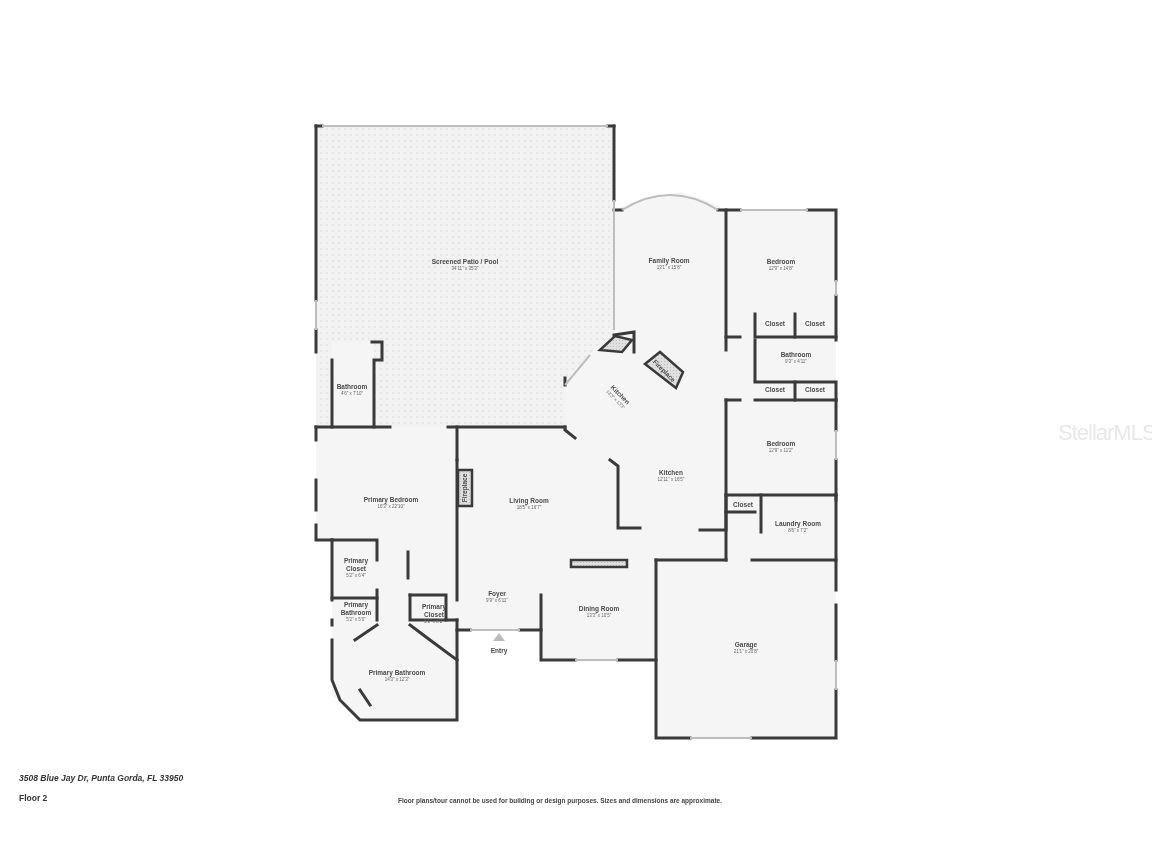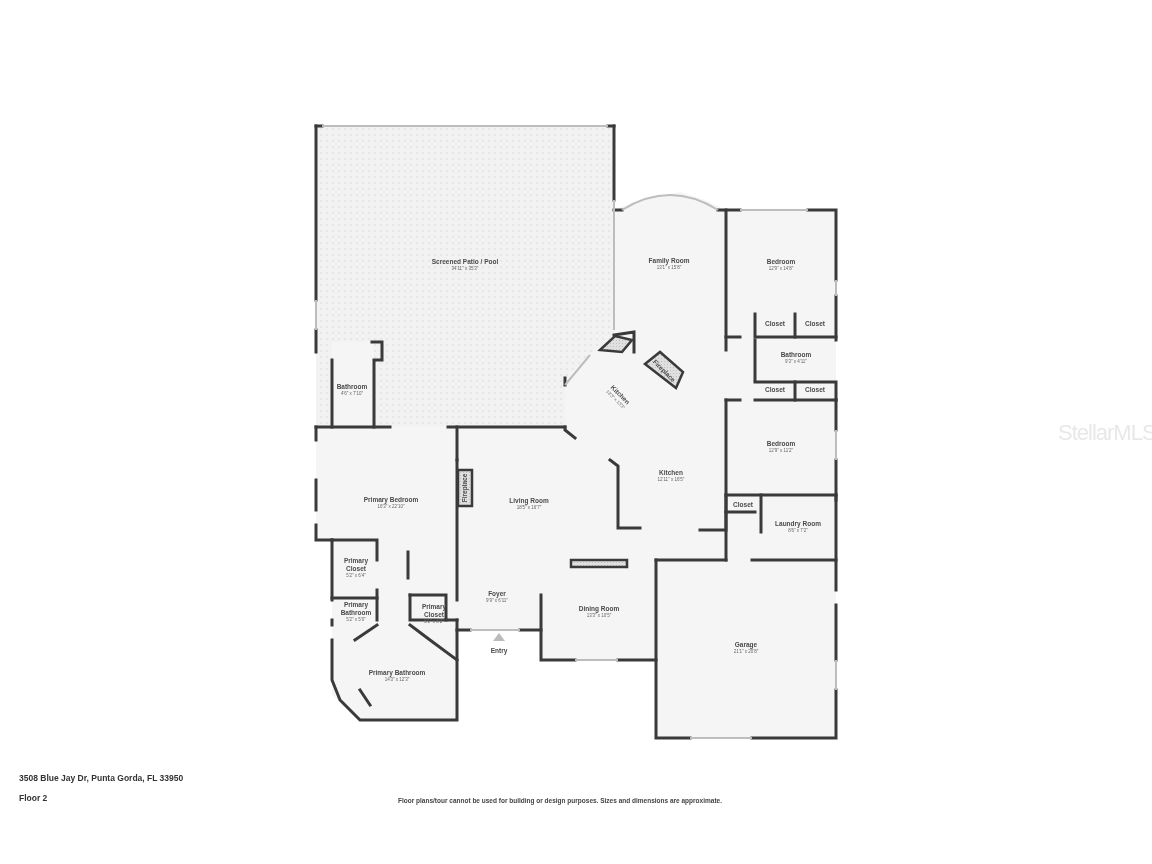--- a/index.html
+++ b/index.html
@@ -1,21 +1,21 @@
 <!DOCTYPE html>
 <html><head>
 <meta charset="utf-8">
 <style>
   html, body { margin:0; padding:0; background:#ffffff; }
   body { width:1152px; height:864px; position:relative; overflow:hidden; font-family:"Liberation Sans", sans-serif; }
   svg { position:absolute; left:0; top:0; }
   .lbl { position:absolute; text-align:center; transform:translate(-50%,-50%); white-space:nowrap; color:#555; }
   .lbl .n { font-size:6.5px; font-weight:bold; color:#4a4a4a; line-height:8px; display:block; }
   .lbl .d { font-size:4.5px; color:#666; line-height:6px; display:block; }
-  .footer-addr { position:absolute; left:19px; top:773px; font-size:8.5px; font-weight:bold; color:#333; }
+  .footer-addr { position:absolute; left:19px; top:773px; font-size:8.5px; font-weight:bold; color:#333;font-style:italic; }
   .footer-floor { position:absolute; left:19px; top:793px; font-size:8.5px; font-weight:bold; color:#333; }
   .disclaimer { position:absolute; left:398px; top:797px; font-size:6.5px; font-weight:bold; color:#444; }
   .watermark { position:absolute; left:1058px; top:420px; font-size:22px; color:#e8e8e8; letter-spacing:-1px; }
   .rot { transform:translate(-50%,-50%) rotate(45deg); }
   .rotv { transform:translate(-50%,-50%) rotate(-90deg); }
 </style>
 </head>
 <body>
 
 <svg width="1152" height="864" viewBox="0 0 1152 864">

